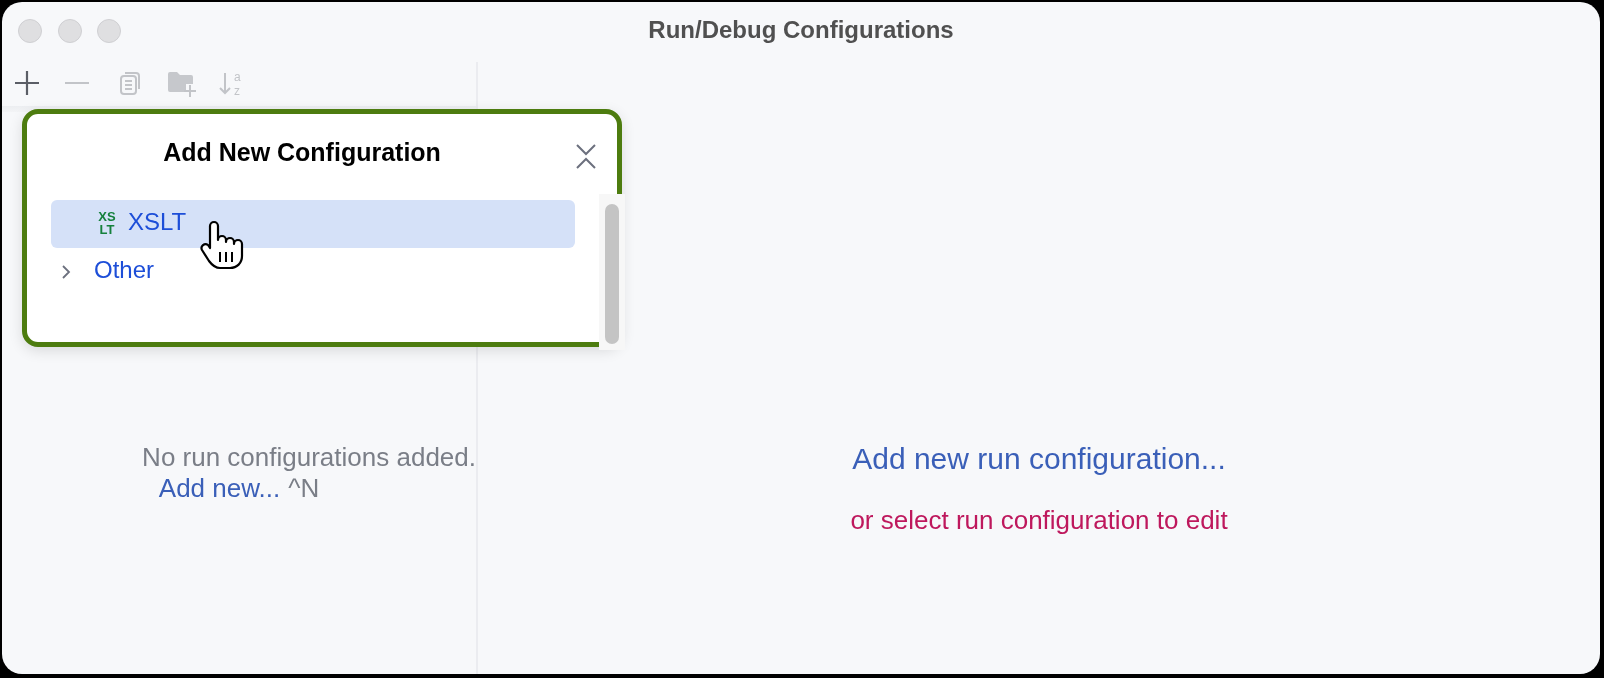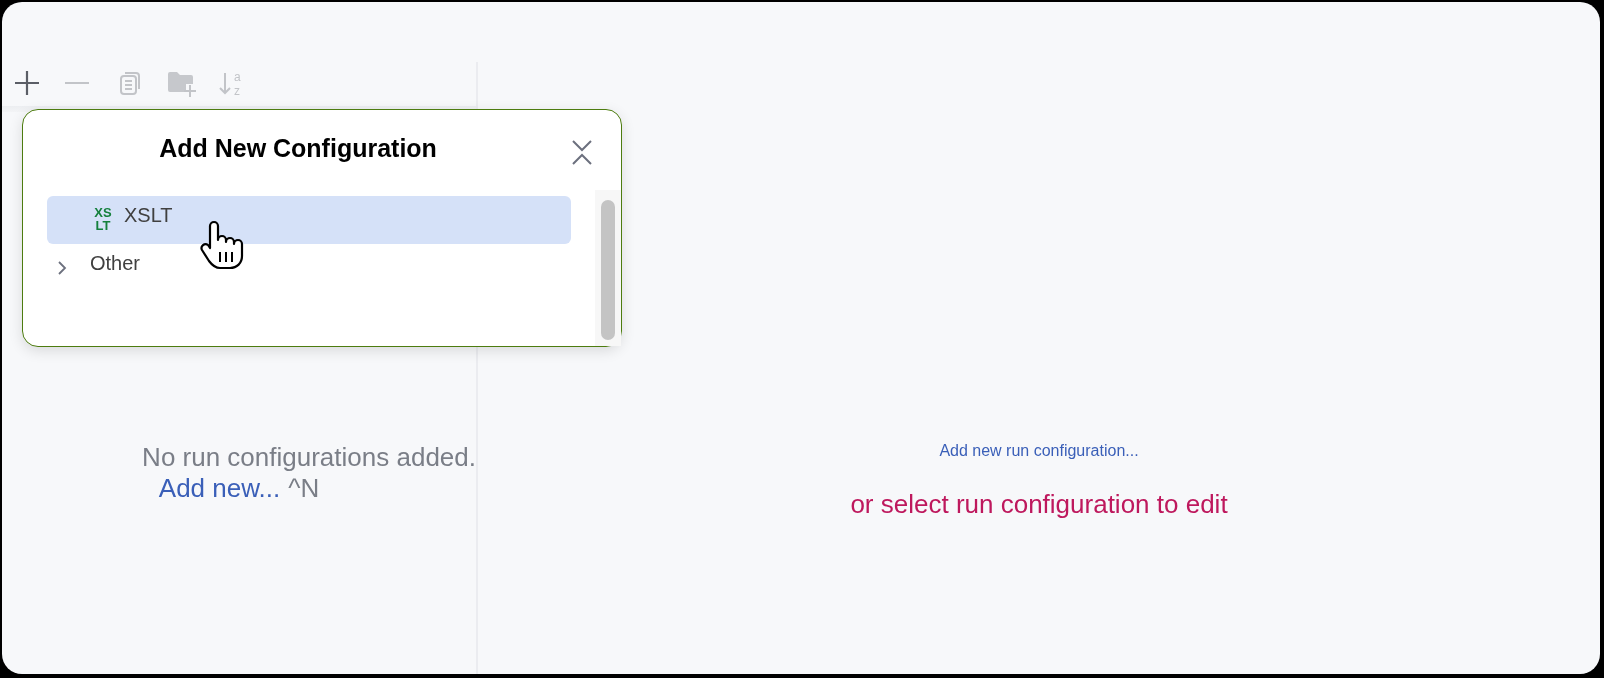--- a/index.html
+++ b/index.html
@@ -48,54 +48,60 @@
     .empty-left {
       position: absolute; left: 0; width: 474px; top: 384px; text-align: center;
     }
     .empty-left .msg { font-size: 26px; color: #7a7e87; display: block; text-align: right; }
     .empty-left .row2 { margin-top: 0; font-size: 26px; }
     .link { color: #3a5fb8; cursor: pointer; }
     .shortcut { color: #7a7e87; margin-left: 8px; }
     .right-empty {
       position: absolute; left: 476px; right: 0; top: 440px; text-align: center;
     }
-    .right-empty .link { font-size: 16px; display: block; }
+    .right-empty .link { font-size: 30px; display: block; }
     .right-empty .sub { font-size: 26px; color: #be185d; display: block; margin-top: 29px; }
 
     .popup {
       position: absolute; left: 22px; top: 109px; width: 600px; height: 238px;
-      background: #ffffff; border: 1px solid #4d7c0f; border-radius: 16px;
+      background: #ffffff; border: 5px solid #4d7c0f; border-radius: 16px;
       box-shadow: 0 4px 14px rgba(0,0,0,0.12);
       box-sizing: border-box;
     }
     .popup-title {
       position: absolute; left: 0; width: 550px; top: 24px; text-align: center;
       font-size: 25px; font-weight: bold; color: #000;
     }
     .collapse-btn { position: absolute; left: 545px; top: 26px; width: 28px; height: 34px; }
     .list { position: absolute; left: 0; top: 86px; width: 568px; }
     .item-selected {
       position: absolute; left: 24px; top: 0; width: 524px; height: 48px;
       background: #d5e1f8; border-radius: 6px;
     }
     .xslt-icon {
       position: absolute; left: 68px; top: 10px; width: 24px;
       font-size: 13px; font-weight: bold; color: #15803d; line-height: 13px; text-align: center;
     }
-    .item-label { position: absolute; font-size: 20px; color: #404040; }
+    .item-label { position: absolute; font-size: 24px; color: #1d4ed8; }
     .chev { position: absolute; left: 32px; top: 62px; width: 14px; height: 20px; }
     .scrolltrack { position: absolute; left: 572px; top: 80px; width: 26px; height: 156px; background: #f7f7f7; }
     .scrollthumb { position: absolute; left: 578px; top: 90px; width: 14px; height: 140px;
       background: #c4c4c4; border-radius: 8px; }
     .cursor { position: absolute; left: 198px; top: 220px; width: 46px; height: 50px; }
   </style>
 </head>
 <body>
 
 <div class="window">
+  <div class="titlebar">
+    <div class="traffic t1"></div>
+    <div class="traffic t2"></div>
+    <div class="traffic t3"></div>
+    <div class="title">Run/Debug Configurations</div>
+  </div>
 
   <div class="left-pane">
     <div class="toolbar">
       <div class="tb" style="left:8px">
         <svg width="28" height="28" viewBox="0 0 28 28">
           <path d="M14 2 V26 M2 14 H26" stroke="#5b5e66" stroke-width="2.2" fill="none"></path>
         </svg>
       </div>
       <div class="tb" style="left:58px">
         <svg width="28" height="28" viewBox="0 0 28 28">

